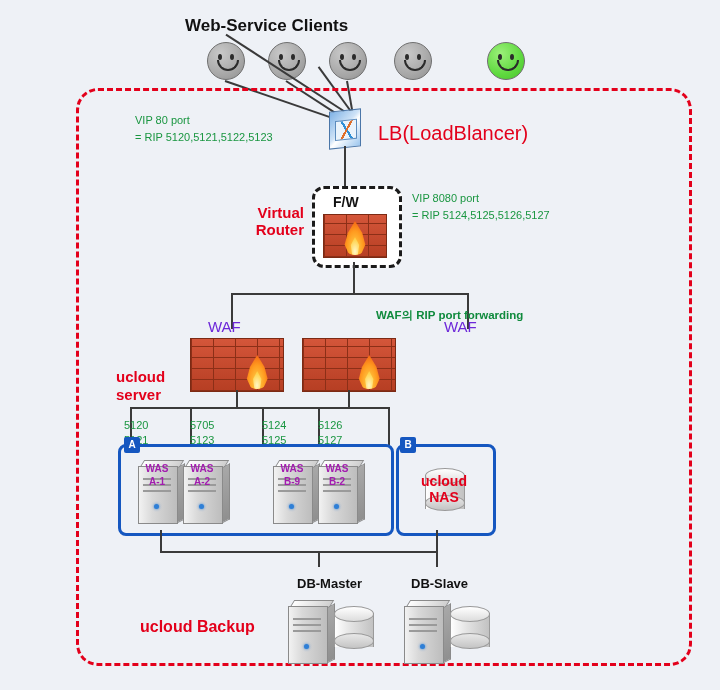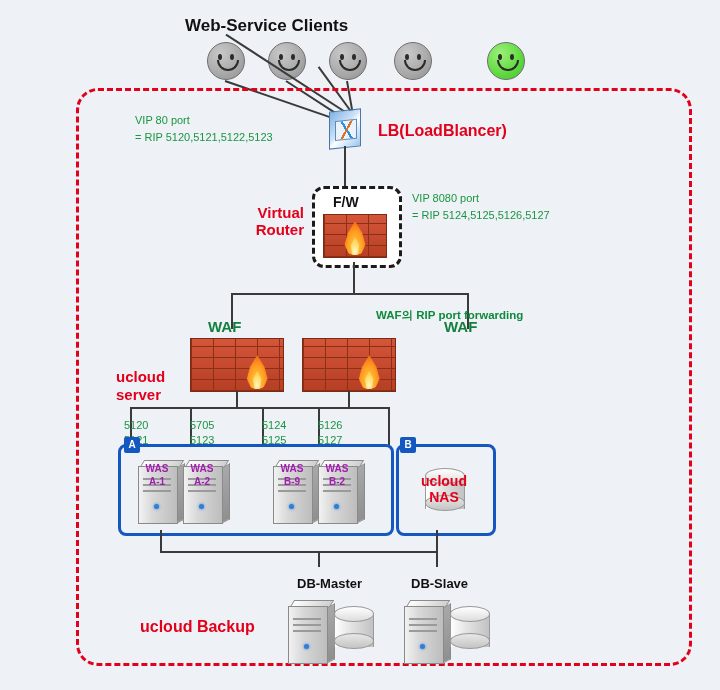--- a/index.html
+++ b/index.html
@@ -150,24 +150,24 @@
   .vl{width:2px;}
   .hl{height:2px;}
   .gline{position:absolute;background:#3a3a3a;transform-origin:left center;height:2px;}
   .was-lab{
     position:absolute;font-size:10px;font-weight:bold;color:#a21caf;text-align:center;line-height:13px;
   }
   .nas-lab{
     position:absolute;font-size:14px;font-weight:bold;color:#e3001b;text-align:center;line-height:16px;
   }
   .db-lab{position:absolute;font-size:13px;font-weight:bold;color:#111;white-space:nowrap;}
-  .waf-lab{position:absolute;font-size:15px;font-weight:bold;color:#15803d;}
+  .waf-lab{position:absolute;font-size:15px;font-weight:normal;color:#6d28d9;}
   .fw-lab{position:absolute;font-size:14px;font-weight:bold;color:#111;}
   .vr-lab{position:absolute;font-size:15px;font-weight:bold;color:#e3001b;text-align:right;line-height:17px;}
-  .lb-lab{position:absolute;font-size:16px;font-weight:bold;color:#e3001b;}
+  .lb-lab{position:absolute;font-size:20px;font-weight:normal;color:#e3001b;}
   .uc-lab{position:absolute;font-size:15px;font-weight:bold;color:#e3001b;line-height:18px;}
   .ucb-lab{position:absolute;font-size:16px;font-weight:bold;color:#e3001b;}
   .port{position:absolute;font-size:11px;font-weight:normal;color:#1a9641;}
 </style>
 </head>
 <body>
 
 <div class="stage">
 
   <div class="abs toplabel" style="left:185px;top:16px;">Web-Service Clients</div>

